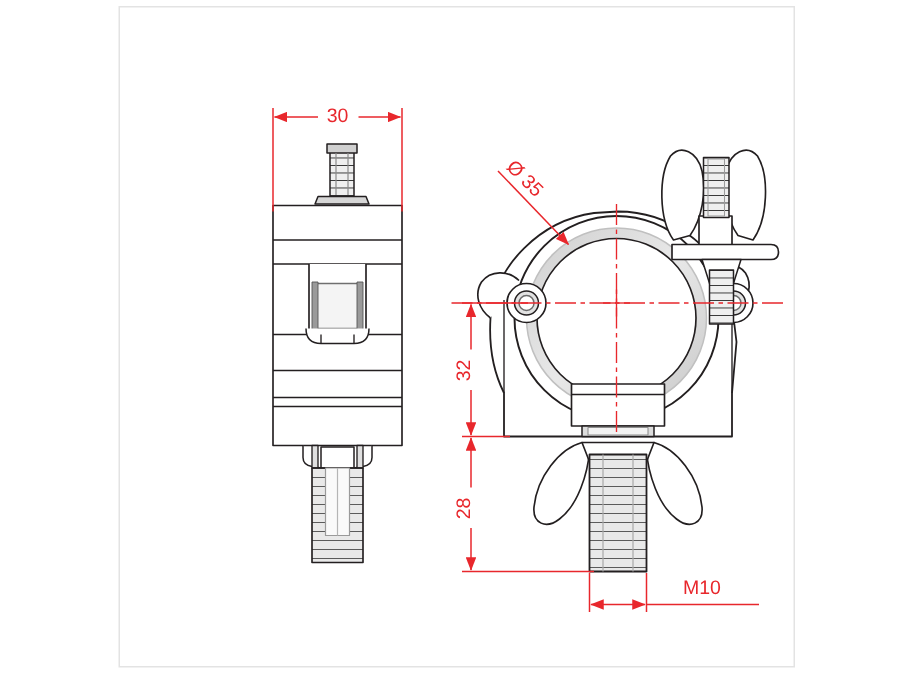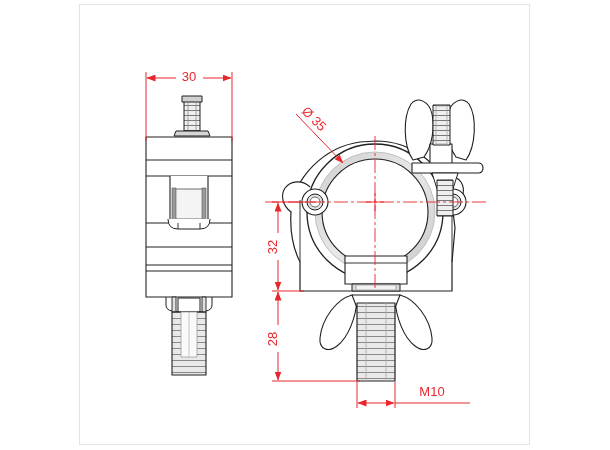--- a/index.html
+++ b/index.html
@@ -1,21 +1,21 @@
 <!DOCTYPE html>
 <html><head>
 <meta charset="utf-8">
 <style>
   html,body{margin:0;padding:0;background:#ffffff;}
   body{width:610px;height:450px;overflow:hidden;
        font-family:"Liberation Sans",sans-serif;}
   #stage{position:relative;width:610px;height:450px;background:#ffffff;}
   #frame{position:absolute;left:79px;top:4px;width:451px;height:441px;
          background:#ffffff;border:1px solid #e3e3e3;box-sizing:border-box;}
-  #svgwrap{position:absolute;left:0;top:0;width:488px;height:450px;}
+  #svgwrap{position:absolute;left:0;top:0;width:488px;height:450px;padding-left:36px;}
   svg{display:block;}
   .dimtxt{font-family:"Liberation Sans",sans-serif;font-size:13px;fill:#e8272c;}
 </style>
 </head>
 <body>
 
 <div id="stage">
   <div id="frame"></div>
 
   <div id="svgwrap">

